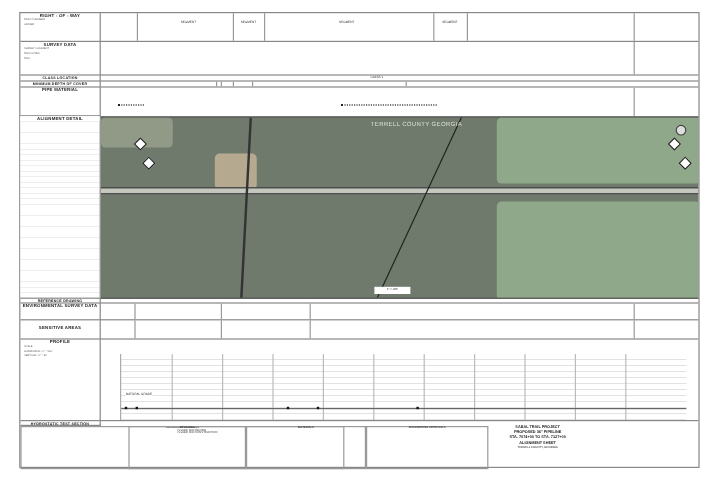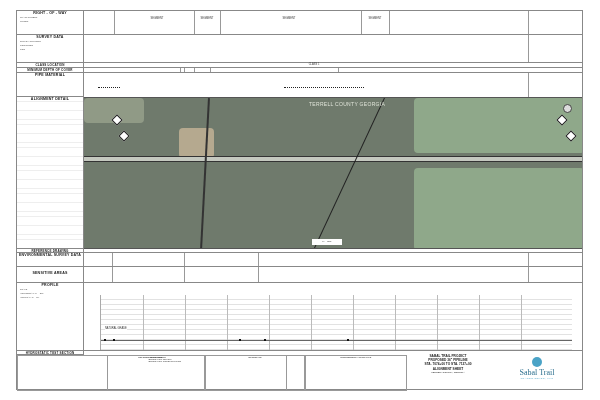--- a/index.html
+++ b/index.html
@@ -172,18 +172,13 @@
   <div class="tb" style="left:288px;top:344px;width:102px;height:36px">
     <div style="text-align:center;font-weight:bold">ENGINEERING APPROVALS</div>
   </div>
   <div class="proj">
     <div>SABAL TRAIL PROJECT</div>
     <div>PROPOSED 36" PIPELINE</div>
     <div>STA. 7074+00 TO STA. 7127+00</div>
     <div>ALIGNMENT SHEET</div>
     <div style="font-weight:normal;font-size:2.4px">TERRELL COUNTY, GEORGIA</div>
   </div>
-  <div class="logo">
-    <div class="sun"></div>
-    <div class="name">Sabal Trail</div>
-    <div class="sub">TRANSMISSION, LLC</div>
-  </div>
 </div>
 
 </body></html>

